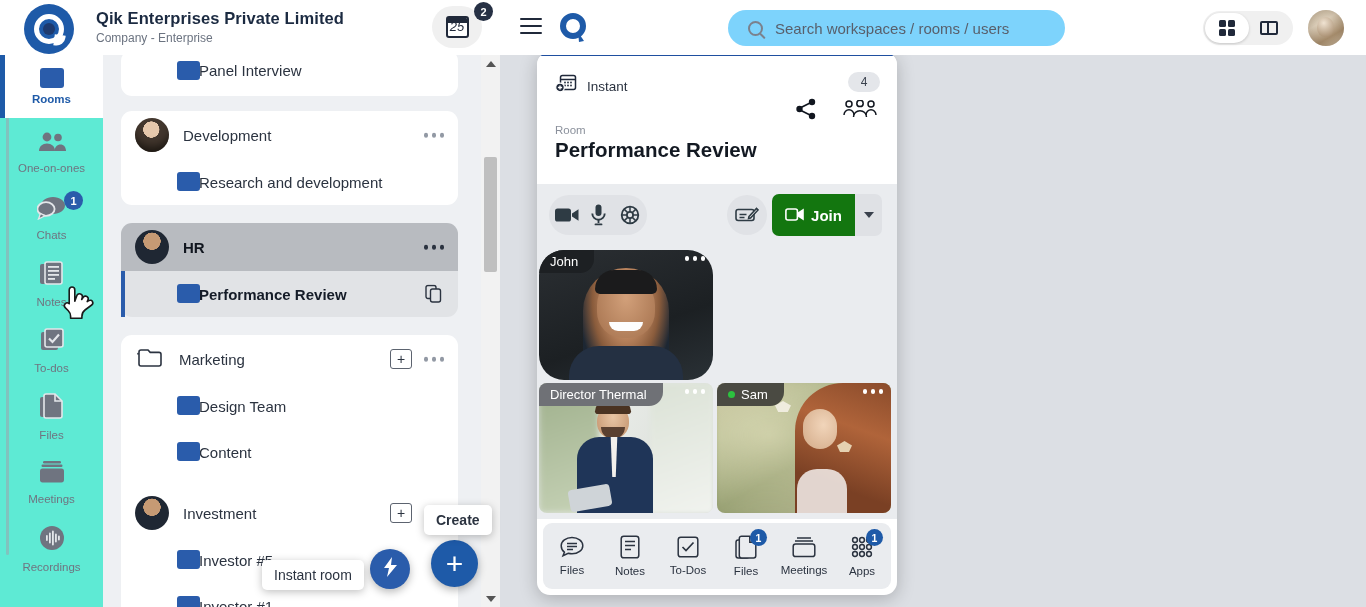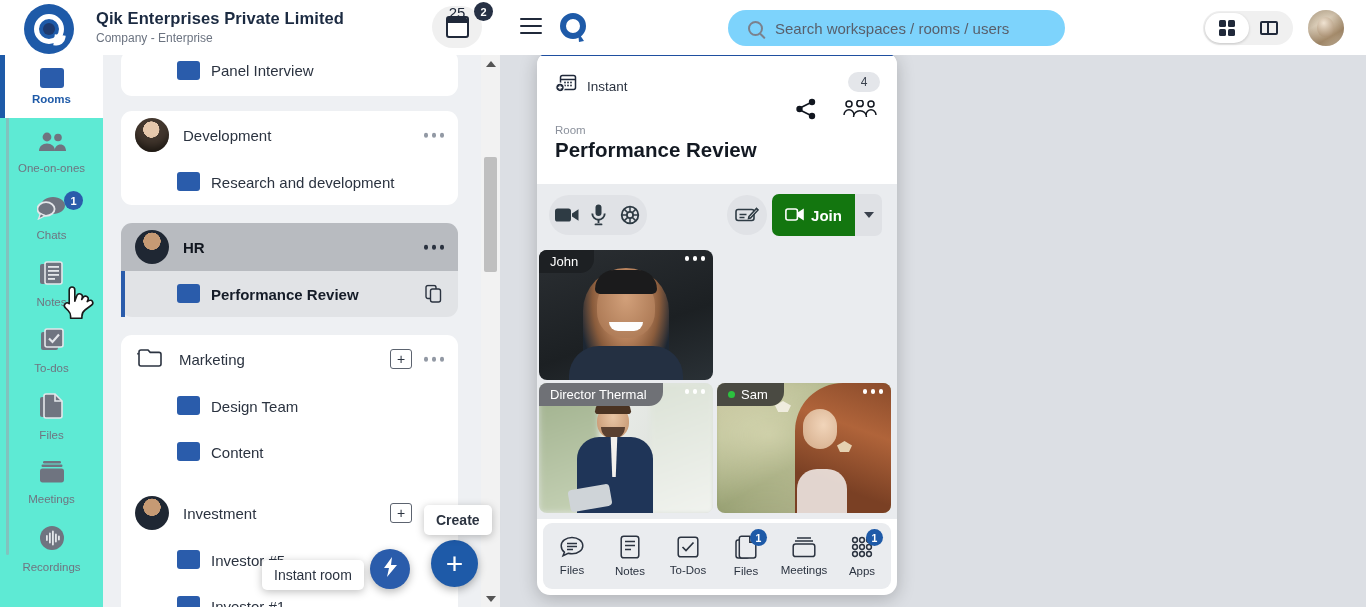--- a/index.html
+++ b/index.html
@@ -24,21 +24,21 @@
                 border-radius:0 0 9px 0; transform:rotate(8deg); }
   .brand-title { position:absolute; left:96px; top:9px; font-size:16.5px; font-weight:bold; color:#1b2a41; letter-spacing:.1px;}
   .brand-sub   { position:absolute; left:96px; top:31px; font-size:12px; color:#6b7380; }
 
   .cal-btn { position:absolute; left:432px; top:6px; width:50px; height:42px; border-radius:21px;
              background:#f0f0f0; display:flex; align-items:center; justify-content:center; cursor:pointer; }
   .cal-icon { width:23px; height:22px; border:2.5px solid #20293a; border-radius:3px; background:#fff; position:relative;
               display:flex; align-items:flex-end; justify-content:center; }
   .cal-icon:before { content:""; position:absolute; left:-0.5px; right:-0.5px; top:-0.5px; height:5px; background:#20293a;
               border-radius:1px 1px 0 0; }
-  .cal-num { font-size:15px; color:#20293a; line-height:1; padding-bottom:16px; font-weight:500; }
+  .cal-num { font-size:13px; color:#20293a; line-height:1; padding-bottom:3px; font-weight:500;font-style:italic; }
   .cal-badge { position:absolute; left:474px; top:2px; width:19px; height:19px; border-radius:50%;
               background:#263044; color:#fff; font-size:11px; font-weight:bold; display:flex; align-items:center; justify-content:center; }
 
   .hamburger { position:absolute; left:520px; top:18px; width:22px; height:18px; cursor:pointer; }
   .hamburger span { display:block; height:2px; background:#20293a; margin-bottom:5px; border-radius:1px; }
 
   .q-logo { position:absolute; left:558px; top:12px; width:32px; height:32px; cursor:pointer; }
 
   .search-wrap { position:absolute; left:728px; top:10px; width:337px; height:36px; border-radius:18px;
                  background:#7dd3fc; display:flex; align-items:center; padding-left:20px; cursor:text; }
@@ -83,21 +83,21 @@
   .grp-avatar { width:34px; height:34px; border-radius:50%; flex:none; }
   .grp-folder { width:30px; height:24px; flex:none; }
   .grp-name { margin-left:14px; font-size:15px; color:#2b3340; }
   .grp-name.bold { font-weight:bold; color:#11161f; }
   .dots { position:absolute; right:14px; top:50%; transform:translateY(-50%); display:flex; gap:3.5px; }
   .dots i { width:4.5px; height:4.5px; border-radius:50%; background:#9299a4; display:block; }
   .dots.dark i { background:#2b3340; }
   .plus-box { position:absolute; right:46px; top:50%; transform:translateY(-50%); width:22px; height:20px;
               border:1.6px solid #5c636f; border-radius:3px; display:flex; align-items:center; justify-content:center;
               font-size:14px; color:#2b3340; line-height:1; cursor:pointer; }
-  .room-row { height:46px; display:flex; align-items:center; padding-left:56px; position:relative; cursor:pointer; }
+  .room-row { height:46px; display:flex; align-items:center; padding-left:44px; position:relative; cursor:pointer; }
   .room-row.sel { background:#e1e3e6; }
   .room-sq { position:absolute; left:56px; width:23px; height:19px; background:#2a5cab; border-radius:3px; }
   .room-name { margin-left:34px; font-size:15px; color:#2b3340; }
   .room-name.b { font-weight:bold; color:#151c28; }
   .sel-bar { position:absolute; left:0; top:0; bottom:0; width:4px; background:#2a5cab; }
   .copy-ico { position:absolute; right:16px; top:50%; transform:translateY(-50%); width:17px; height:19px; cursor:pointer; }
 
   
   .sb-track { position:absolute; left:481px; top:55px; width:19px; height:552px; background:#f2f2f2; }
   .sb-up, .sb-dn { position:absolute; left:481px; width:19px; height:17px; display:flex; align-items:center; justify-content:center; cursor:pointer;}
@@ -539,21 +539,21 @@
           <span>Join</span>
         </div>
         <div class="join-caret">
             <span class="caret-d"></span>
           </div>
       </div>
     </div>
 
     <div class="tiles">
 
-      <div class="tile" style="left:2px; top:4px; background:linear-gradient(160deg,#2b2f33 0%,#1c2023 60%,#2a3136 100%);">
+      <div class="tile" style="left:2px; top:4px; background:linear-gradient(160deg,#2b2f33 0%,#1c2023 60%,#2a3136 100%);border-radius:25px;">
         <div style="position:absolute;left:44px;top:18px;width:86px;height:112px;border-radius:44px 44px 0 0;
                     background:radial-gradient(ellipse at 50% 28%, #b9835d 0 34%, #8a5c3c 55%, #1d2733 78%);"></div>
         <div style="position:absolute;left:58px;top:26px;width:58px;height:62px;border-radius:29px 29px 26px 26px;
                     background:radial-gradient(ellipse at 50% 35%, #d2a07a, #a4714d);"></div>
         <div style="position:absolute;left:56px;top:20px;width:62px;height:24px;border-radius:31px 31px 8px 8px;background:#1b1b1c;"></div>
         <div style="position:absolute;left:70px;top:72px;width:34px;height:9px;border-radius:0 0 17px 17px;background:#fdfdfd;"></div>
         <div style="position:absolute;left:30px;top:96px;width:114px;height:40px;border-radius:30px 30px 0 0;background:#243042;"></div>
         <span class="tile-name" style="background:#1d2023;">John</span>
         <span class="tile-dots">
             <i></i>

